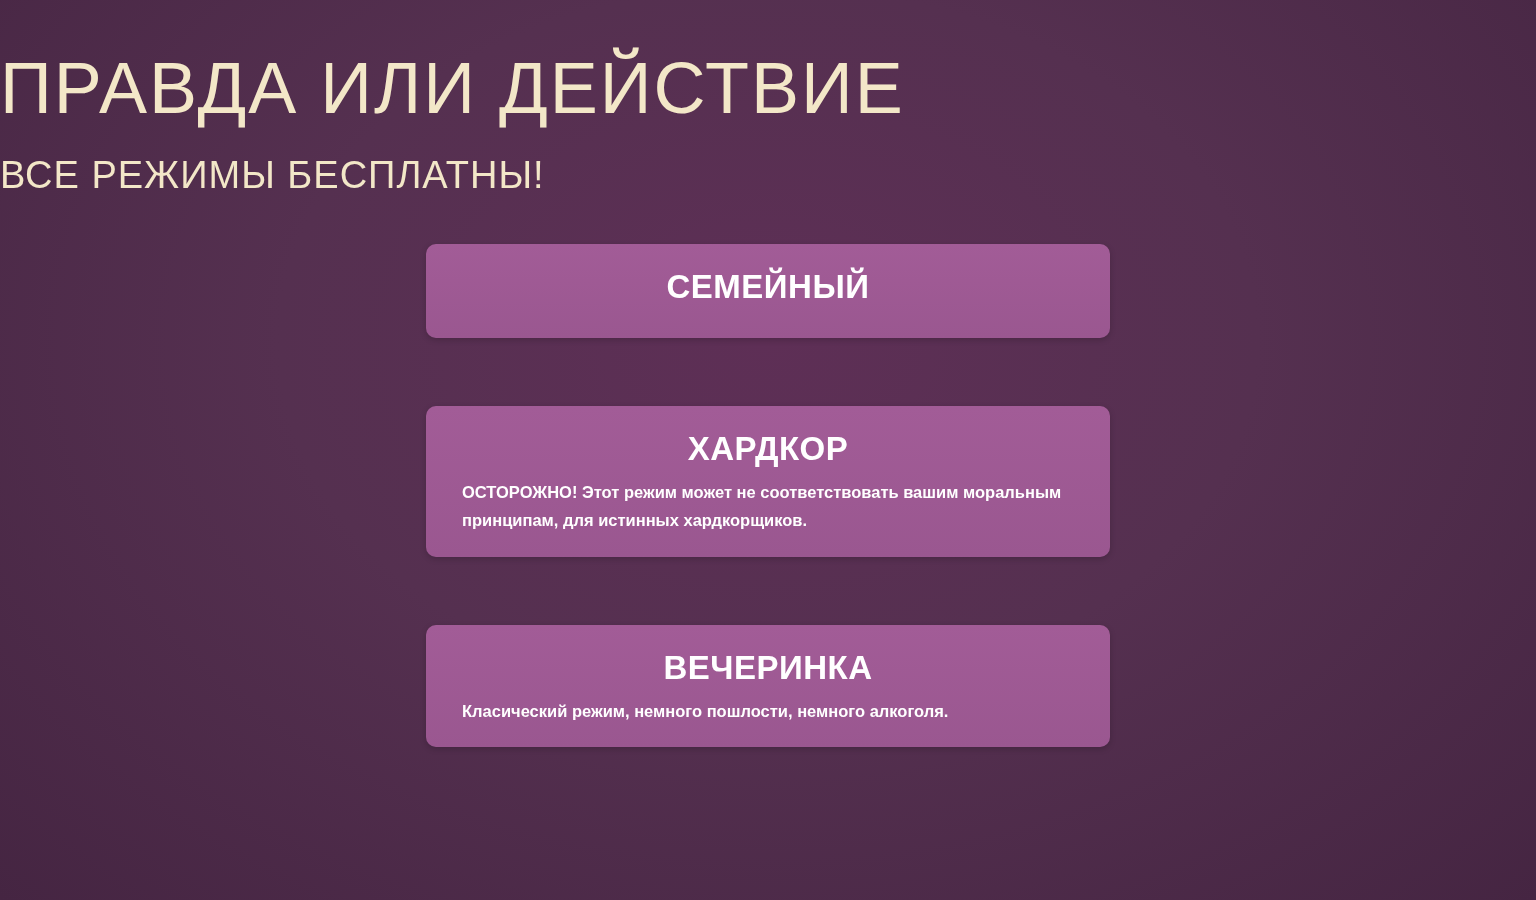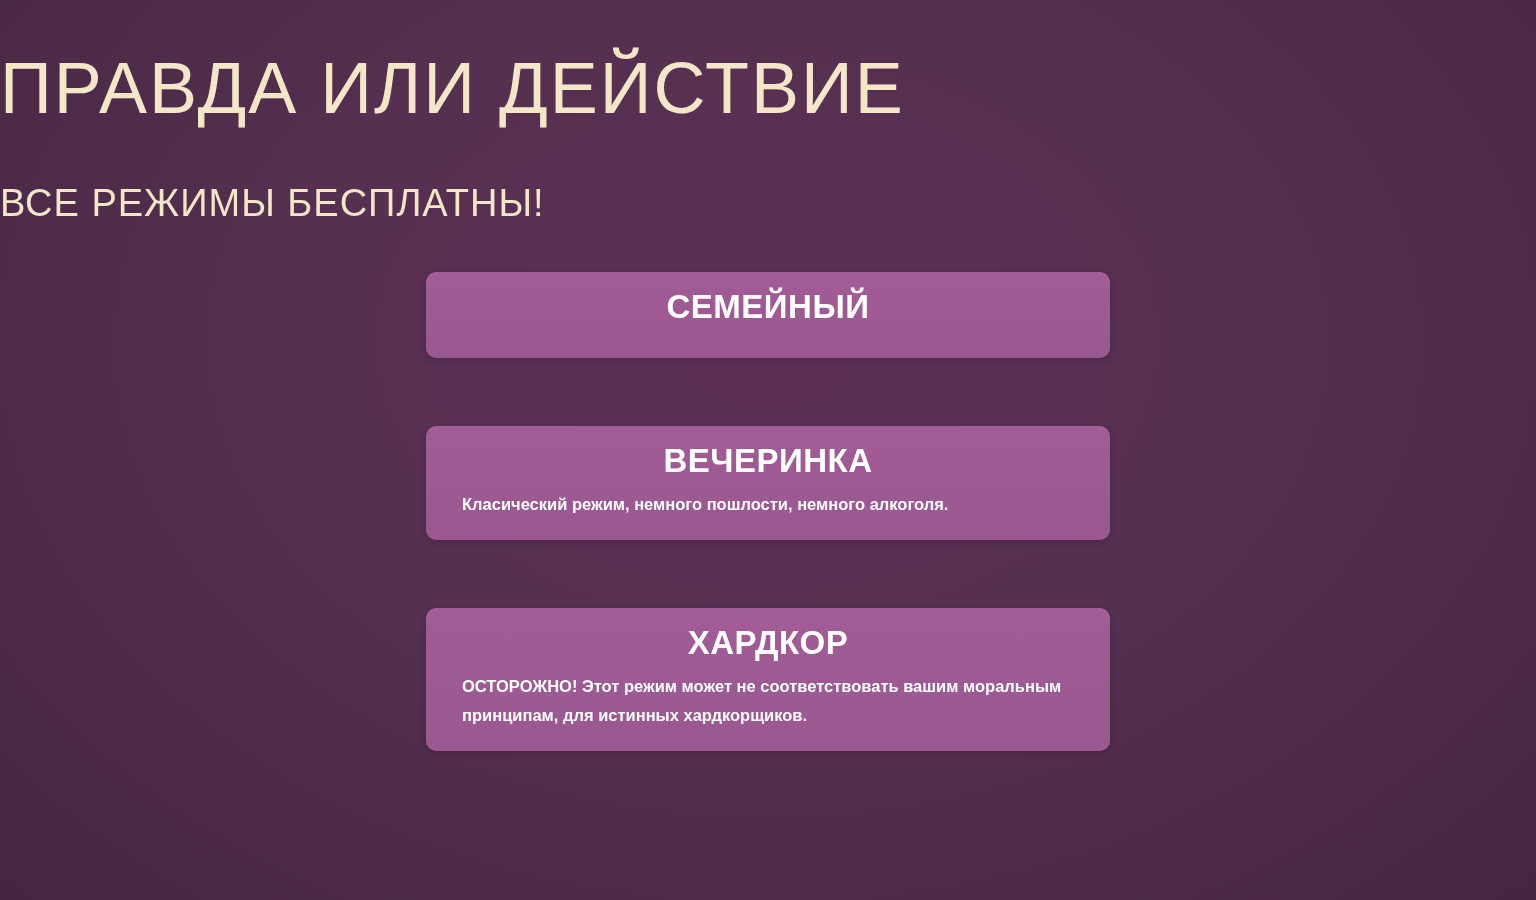--- a/index.html
+++ b/index.html
@@ -28,42 +28,42 @@
     font-size: 72px;
     line-height: 1;
     letter-spacing: 2px;
     font-weight: 300;
     color: #f3e7c8;
     text-align: center;
     white-space: nowrap;
     font-family: "Liberation Sans", sans-serif;
   }
   .subtitle {
-    margin-top: 40px;
+    margin-top: 12px;
     font-size: 38px;
     line-height: 1;
     letter-spacing: 1px;
     font-weight: 300;
     color: #f3e7c8;
     text-align: center;
     white-space: nowrap;
   }
   .modes {
     margin-top: 30px;
     width: 100%;
     display: flex;
     flex-direction: column;
     align-items: center;
   }
   .mode-card {
     width: 684px;
     box-sizing: border-box;
     background: linear-gradient(180deg, #a25c97 0%, #9a5790 100%);
     border-radius: 10px;
-    padding: 16px 36px 22px 36px;
+    padding: 24px 36px 22px 36px;
     margin-bottom: 68px;
     box-shadow: 0 2px 6px rgba(0,0,0,0.18);
     cursor: pointer;
   }
   .mode-card:last-child { margin-bottom: 0; }
   .mode-title {
     text-align: center;
     font-size: 33px;
     font-weight: bold;
     letter-spacing: 0.5px;
@@ -89,24 +89,24 @@
   <div class="title">ПРАВДА ИЛИ ДЕЙСТВИЕ</div>
 
   <div class="subtitle">ВСЕ РЕЖИМЫ БЕСПЛАТНЫ!</div>
 
   <div class="modes">
 
     <div class="mode-card card-family">
       <div class="mode-title">СЕМЕЙНЫЙ</div>
     </div>
 
+    <div class="mode-card card-hard">
+      <div class="mode-title">ХАРДКОР</div>
+      <div class="mode-desc">ОСТОРОЖНО! Этот режим может не соответствовать вашим моральным принципам, для истинных хардкорщиков.</div>
+    </div>
+
     <div class="mode-card card-party">
       <div class="mode-title">ВЕЧЕРИНКА</div>
       <div class="mode-desc">Класический режим, немного пошлости, немного алкоголя.</div>
-    </div>
-
-    <div class="mode-card card-hard">
-      <div class="mode-title">ХАРДКОР</div>
-      <div class="mode-desc">ОСТОРОЖНО! Этот режим может не соответствовать вашим моральным принципам, для истинных хардкорщиков.</div>
     </div>
 
   </div>
 </div>
 
 </body></html>

